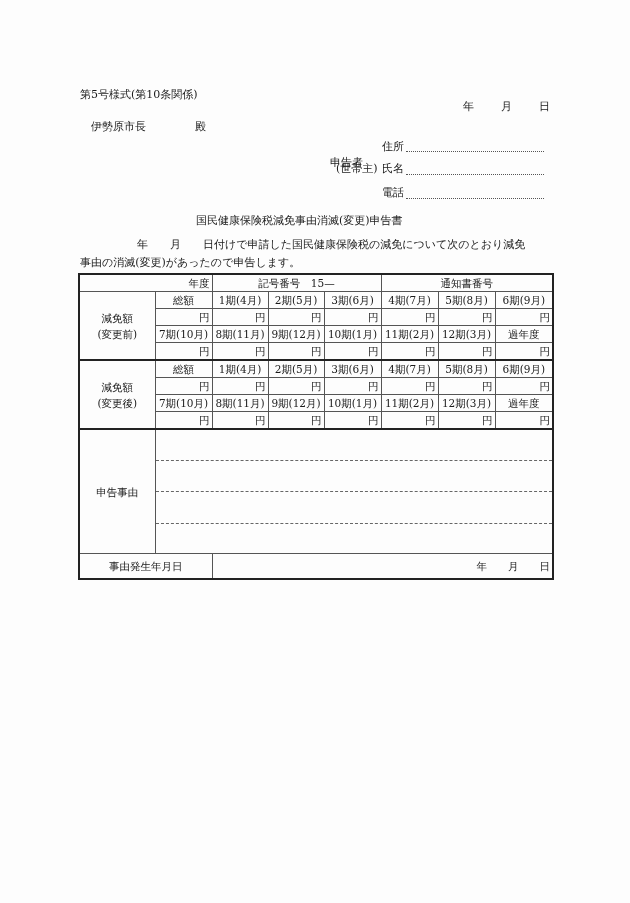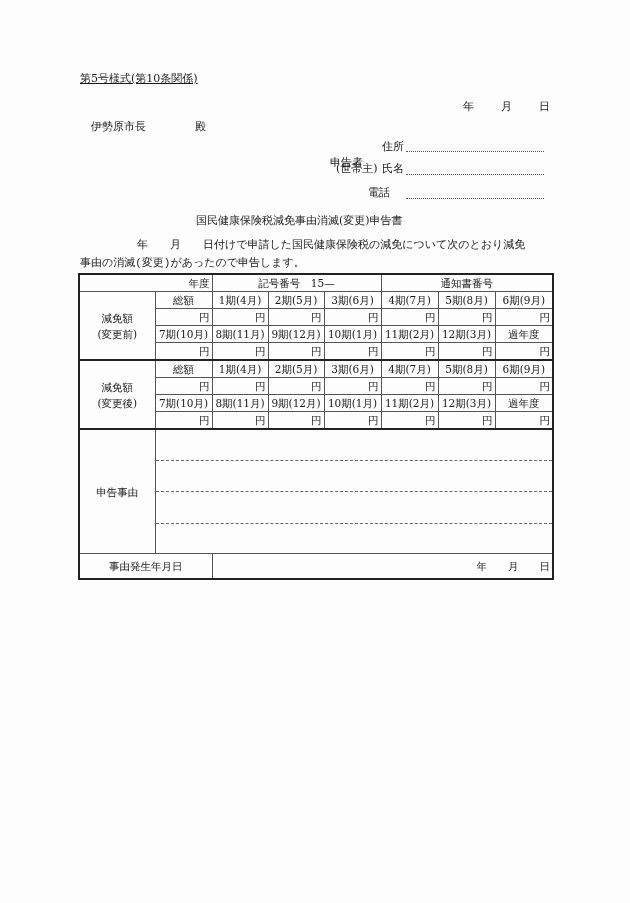--- a/index.html
+++ b/index.html
@@ -14,44 +14,44 @@
   td.c { text-align:center; }
   td.r { text-align:right; }
   td.l { text-align:center; }
   tr.thick-top td { border-top:2px solid #222; }
   .reason-cell { position:relative; height:123px !important; padding:0 !important; }
   .dash { position:absolute; left:0; right:0; border-top:1px dashed #666; }
 </style>
 </head>
 <body>
 
-<div class="abs" style="left:80px;top:72px;text-decoration:underline;">第5号様式(第10条関係)</div>
+<div class="abs" style="left:80px;top:88px;">第5号様式(第10条関係)</div>
 
 <div class="abs" style="left:463px;top:100px;">年</div>
 <div class="abs" style="left:501px;top:100px;">月</div>
 <div class="abs" style="left:539px;top:100px;">日</div>
 
 <div class="abs" style="left:91px;top:120px;">伊勢原市長</div>
 <div class="abs" style="left:195px;top:120px;">殿</div>
 
 <div class="abs" style="left:330px;top:140px;margin-top:16px;">申告者</div>
 <div class="abs" style="left:382px;top:140px;">住所</div>
 <div class="dotline" style="left:406px;top:151px;width:138px;"><span></span></div>
 
 <div class="abs" style="left:336px;top:162px;">(世帯主)</div>
 <div class="abs" style="left:382px;top:162px;">氏名</div>
 <div class="dotline" style="left:406px;top:174px;width:138px;"><span></span></div>
 
-<div class="abs" style="left:368px;top:186px;">電話</div>
+<div class="abs" style="left:382px;top:186px;">電話</div>
 <div class="dotline" style="left:406px;top:198px;width:138px;"><span></span></div>
 
 <div class="abs" style="left:196px;top:214px;">国民健康保険税減免事由消滅(変更)申告書</div>
 
 <div class="abs" style="left:137px;top:238px;">年　　月　　日付けで申請した国民健康保険税の減免について次のとおり減免</div>
-<div class="abs" style="left:80px;top:256px;font-family:Liberation Mono, monospace;">事由の消滅(変更)があったので申告します。</div>
+<div class="abs" style="left:80px;top:256px;">事由の消滅(変更)があったので申告します。</div>
 
 <table class="form">
   <colgroup>
     <col style="width:76px">
       <col style="width:57px">
       <col style="width:56px">
       <col style="width:56px">
     <col style="width:57px">
       <col style="width:57px">
       <col style="width:57px">

